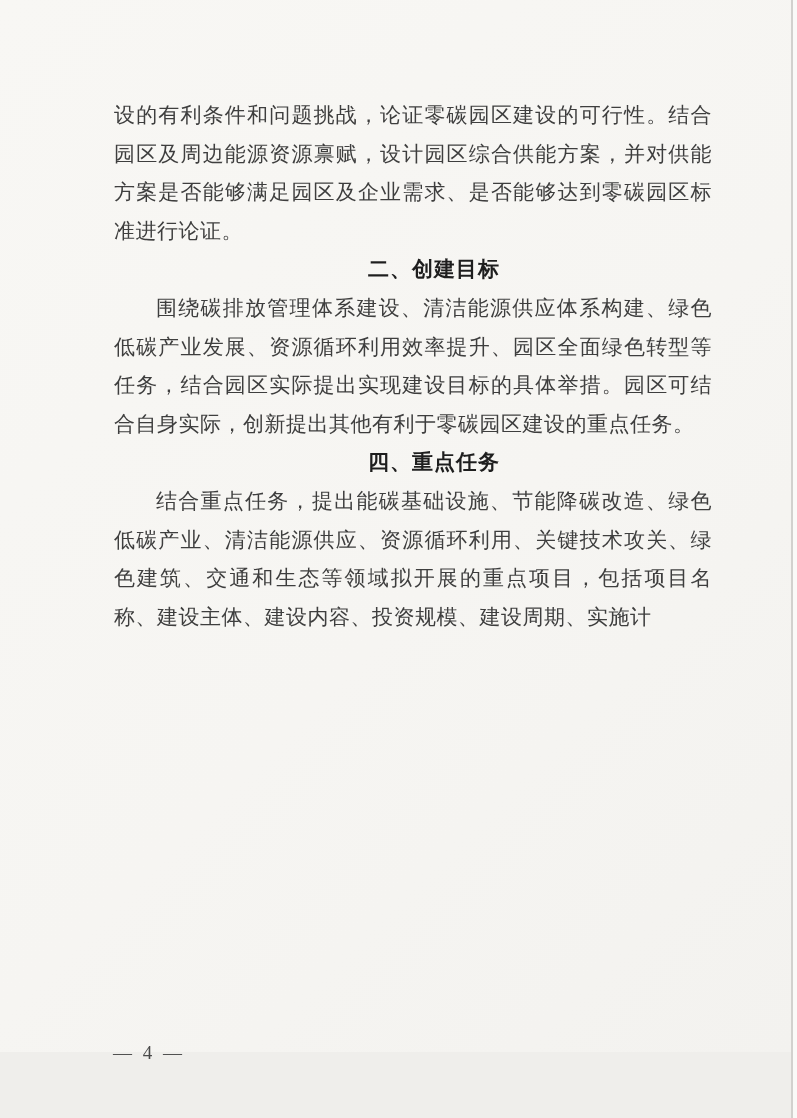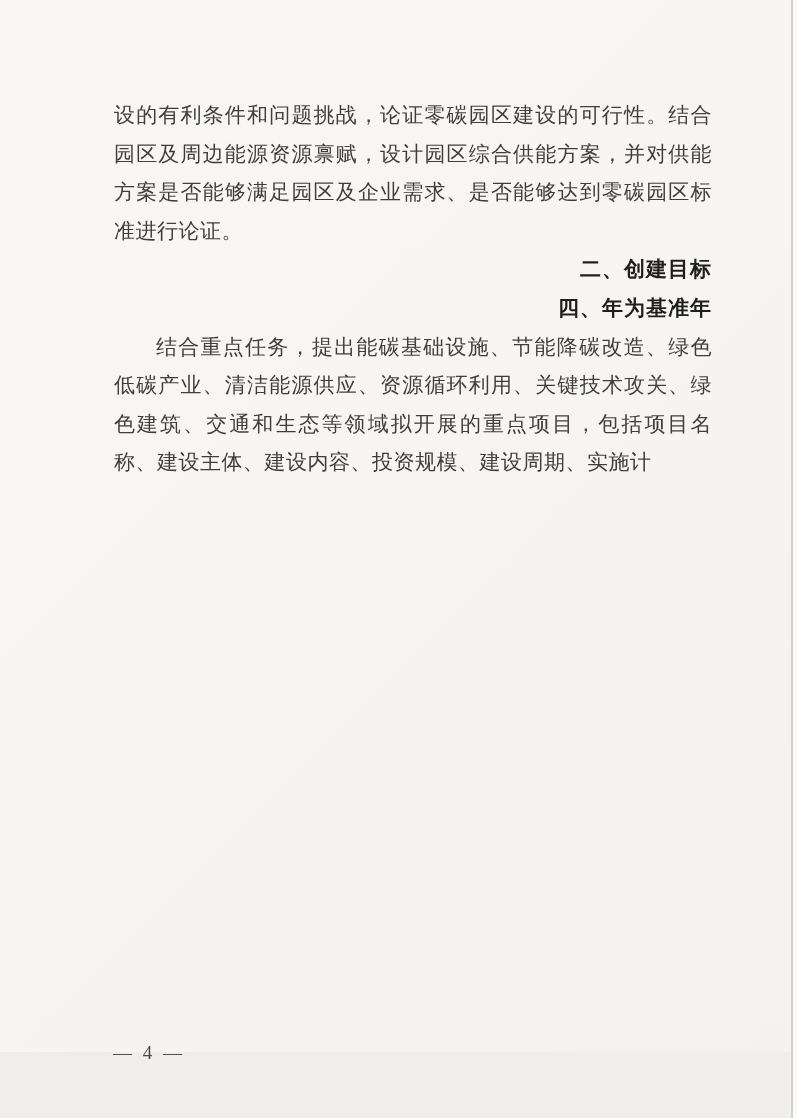--- a/index.html
+++ b/index.html
@@ -54,21 +54,21 @@
   }
   .content h2 {
     margin: 0;
     font-size: 21px;
     line-height: 38.6px;
     font-weight: bold;
     text-indent: 2em;
     color: #1e1e1e;
     letter-spacing: 1px;
     font-family: "Liberation Sans", "DejaVu Sans", sans-serif;
-    text-align: right;
+    text-align: center;
   }
   .page-number {
     position: absolute;
     left: 113px;
     top: 1041px;
     font-size: 19px;
     line-height: 24px;
     color: #4a4a4a;
     letter-spacing: 3px;
     font-family: "Liberation Serif", "DejaVu Serif", serif;
@@ -77,22 +77,23 @@
 </head>
 <body>
 
 <main class="page">
 
   <section class="content">
     <p class="no-indent">设的有利条件和问题挑战，论证零碳园区建设的可行性。结合园区及周边能源资源禀赋，设计园区综合供能方案，并对供能方案是否能够满足园区及企业需求、是否能够达到零碳园区标准进行论证。</p>
 
     <h2>二、创建目标</h2>
 
+    <p>围绕碳排放管理体系建设、清洁能源供应体系构建、绿色低碳产业发展、资源循环利用效率提升、园区全面绿色转型等任务，结合园区实际提出实现建设目标的具体举措。园区可结合自身实际，创新提出其他有利于零碳园区建设的重点任务。</p>
 
-    <h2>四、年为基准年</h2>
+    <h2>四、重点任务</h2>
     <p>结合重点任务，提出能碳基础设施、节能降碳改造、绿色低碳产业、清洁能源供应、资源循环利用、关键技术攻关、绿色建筑、交通和生态等领域拟开展的重点项目，包括项目名称、建设主体、建设内容、投资规模、建设周期、实施计</p>
   </section>
 
   <div class="page-number">— 4 —</div>
 
   <div class="scan-edge"></div>
   <div class="scan-edge-strip"></div>
 
 </main>
 

